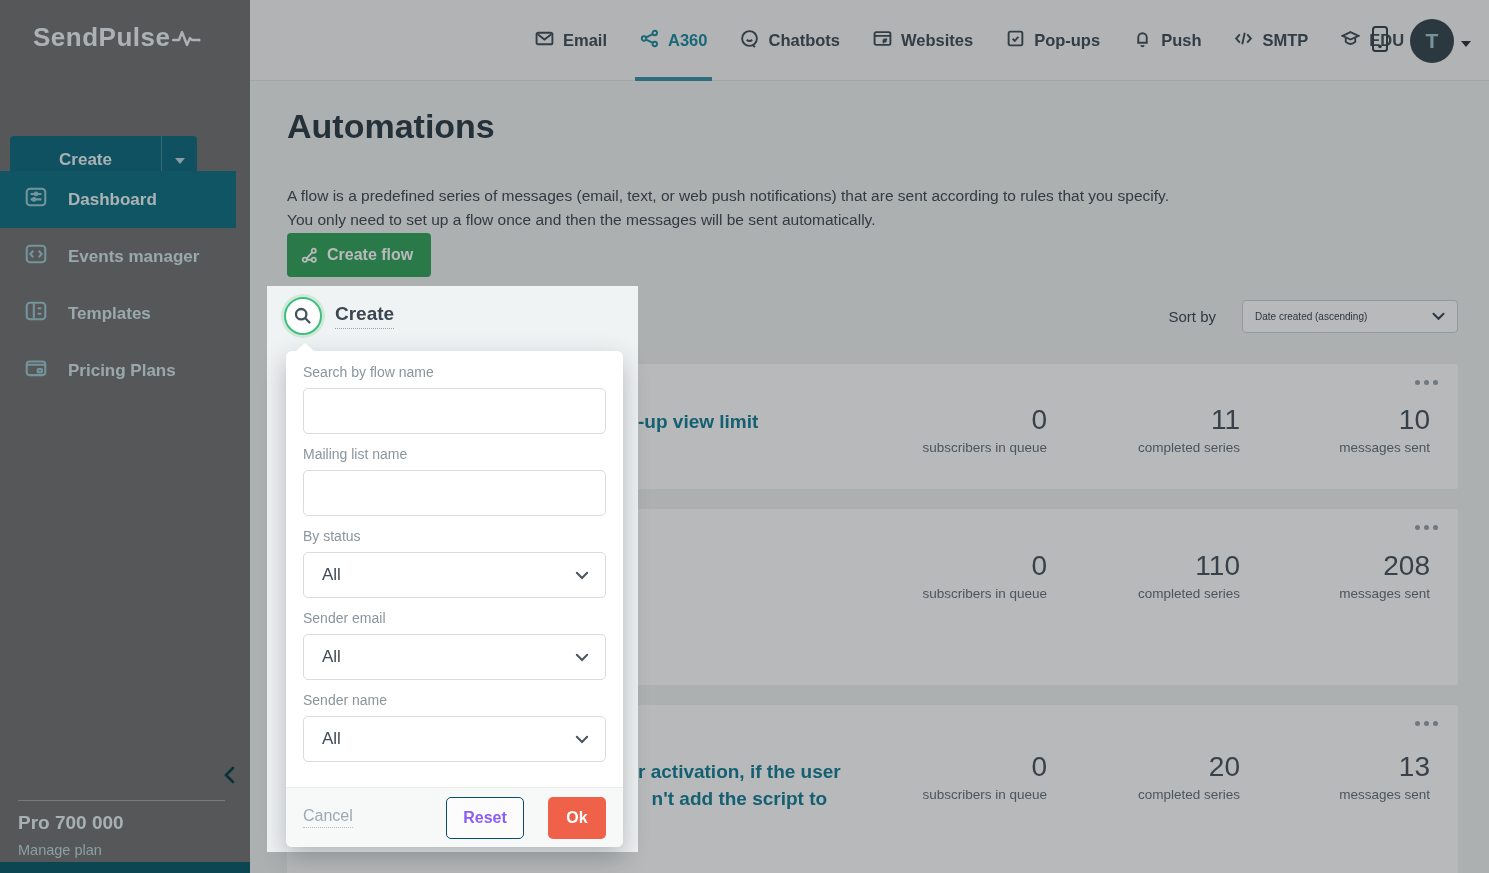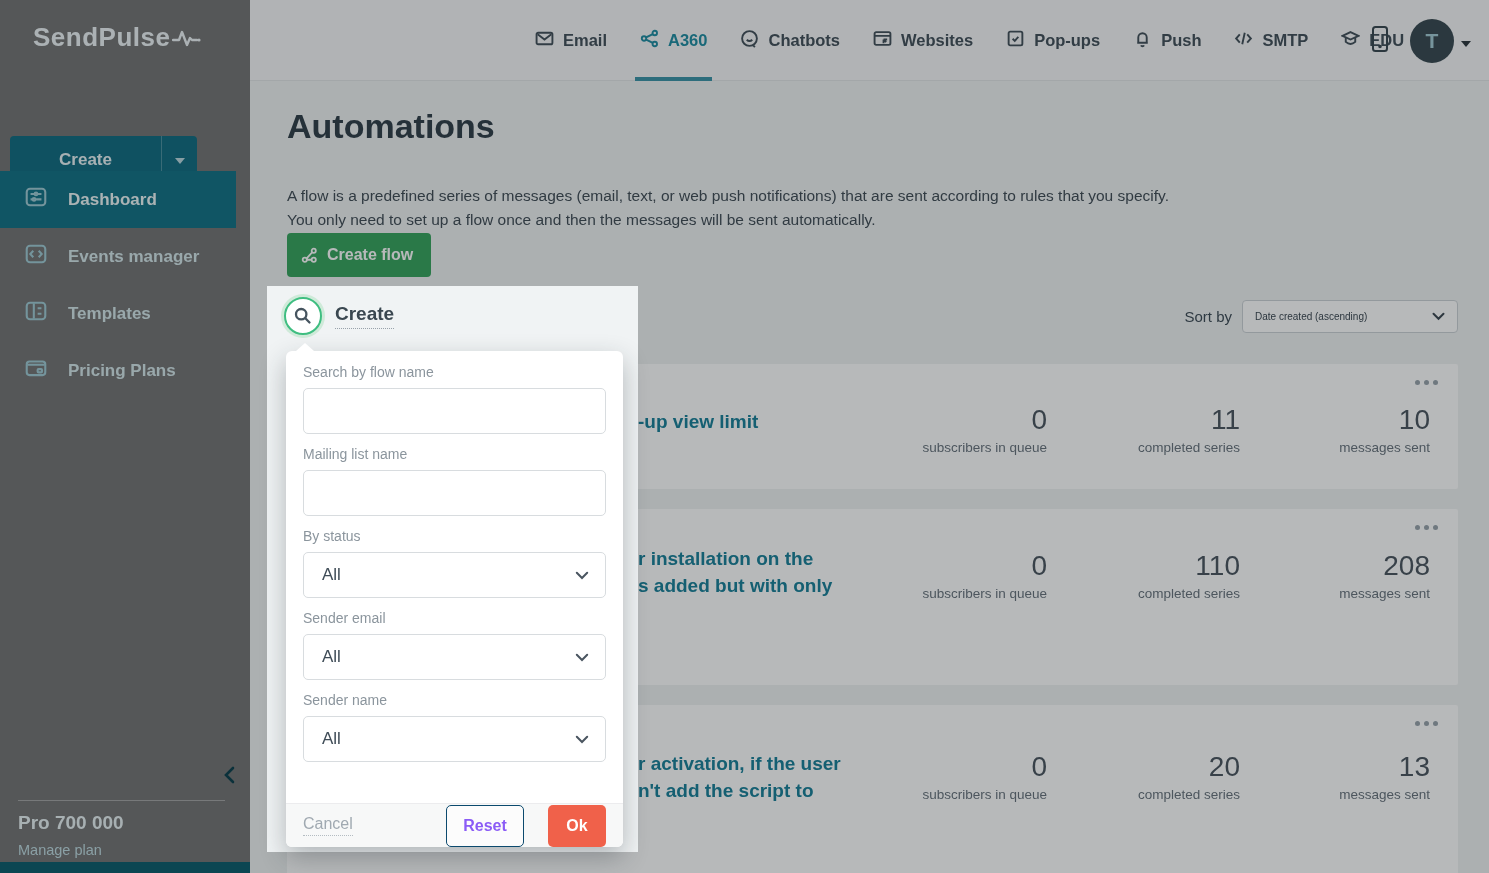--- a/index.html
+++ b/index.html
@@ -50,35 +50,35 @@
 
   
   .page-title { position:absolute; left:287px; top:107px; font-size:34px; font-weight:700; color:#2f3d47; z-index:1; }
   .page-desc { position:absolute; left:287px; top:184px; width:990px; font-size:15.5px; line-height:24px;
                color:#3f4b54; z-index:1; }
   .create-flow { position:absolute; left:287px; top:233px; height:44px; padding:0 18px 0 14px;
                background:#36a45c; border:none; border-radius:4px; color:#fff; font-size:16px; font-weight:700;
                display:flex; align-items:center; gap:9px; cursor:pointer; z-index:1;
                font-family:"Liberation Sans", sans-serif; }
 
-  .sort-row { position:absolute; top:300px; right:31px; display:flex; align-items:center; gap:10px; z-index:1; }
+  .sort-row { position:absolute; top:300px; right:31px; display:flex; align-items:center; gap:26px; z-index:1; }
   .sort-label { font-size:15px; color:#3c4a54; }
   .sort-select { width:216px; height:33px; background:#fff; border:1px solid #ccd2d6; border-radius:4px;
                display:flex; align-items:center; padding:0 12px; font-size:10px; color:#3a4650;
                justify-content:space-between; cursor:pointer; }
 
   .flow-card { position:absolute; left:287px; width:1171px; background:#ffffff; border-radius:2px; z-index:1; }
   .card-1 { top:364px; height:125px; }
   .card-2 { top:509px; height:176px; }
   .card-3 { top:705px; height:190px; }
   .dots { position:absolute; right:20px; top:16px; display:flex; gap:4px; cursor:pointer; }
   .dots i { width:5px; height:5px; border-radius:50%; background:#98a3ab; }
   .flow-title { position:absolute; left:351px; font-size:19px; line-height:27px; color:#177f98;
                 font-weight:700; cursor:pointer; }
-  .card-1 .flow-title { top:44px; } .card-2 .flow-title { top:36px; } .card-3 .flow-title { top:45px; }
+  .card-1 .flow-title { top:44px; } .card-2 .flow-title { top:36px; } .card-3 .flow-title { top:53px;text-align:center; }
   .stat { position:absolute; text-align:right; }
   .card-1 .stat { top:40px; } .card-2 .stat { top:41px; } .card-3 .stat { top:46px; }
   .stat .num { font-size:28px; color:#49545e; }
   .stat .cap { font-size:13.5px; color:#67727c; margin-top:4px; }
   .stat.c1 { right:411px; } .stat.c2 { right:218px; } .stat.c3 { right:28px; }
 
   
   .overlay { position:absolute; inset:0; background:rgba(16,24,28,.30); z-index:40; }
   .spotlight { position:absolute; left:267px; top:286px; width:371px; height:566px;
                background:#f0f3f4; z-index:50; }
@@ -92,21 +92,21 @@
   .popover .notch { position:absolute; left:10px; top:-8px; width:0; height:0;
              border-left:9px solid transparent; border-right:9px solid transparent; border-bottom:8px solid #fff; }
   .pop-body { padding:13px 17px 0 17px; }
   .f-label { font-size:14px; color:#8b959d; margin-bottom:8px; }
   .f-input { width:303px; height:46px; border:1px solid #d8dcdf; border-radius:5px; margin-bottom:12px;
              font-size:16px; color:#3f4c57; padding:0 14px; outline:none; background:#fff;
              font-family:"Liberation Sans", sans-serif; }
   .f-select { width:303px; height:46px; border:1px solid #d8dcdf; border-radius:5px; margin-bottom:12px;
              display:flex; align-items:center; justify-content:space-between; padding:0 16px 0 18px;
              font-size:17px; color:#3f4c57; cursor:pointer; background:#fff; }
-  .pop-footer { position:absolute; left:0; bottom:0; width:100%; height:44px; background:#f7f8f8;
+  .pop-footer { position:absolute; left:0; bottom:0; width:100%; height:60px; background:#f7f8f8;
              border-top:1px solid #ececee; border-radius:0 0 6px 6px; display:flex; align-items:center;
              padding:0 17px; }
   .cancel-link { font-size:16px; color:#a0a9b1; border-bottom:1px dotted #b4bcc2; padding-bottom:2px; cursor:pointer; }
   .pop-footer .spacer { flex:1; }
   .reset-btn { width:78px; height:42px; background:#fcfcfc; border:1px solid #0c4a6e; border-radius:5px;
              color:#8b5cf6; font-size:16px; font-weight:700; margin-right:24px; cursor:pointer;
              font-family:"Liberation Sans", sans-serif; }
   .ok-btn { width:58px; height:42px; background:#f0614a; border:none; border-radius:5px; color:#fff;
              font-size:16px; font-weight:700; cursor:pointer; font-family:"Liberation Sans", sans-serif; }
 </style>
@@ -294,24 +294,20 @@
       <div class="cap">messages sent</div>
     </div>
   </section>
 
   <section class="flow-card card-2">
     <div class="dots">
         <i></i>
         <i></i>
         <i></i>
       </div>
-    <div class="flow-title">
-      <span>r installation on the</span><br>
-      <span>s added but with only</span>
-    </div>
     <div class="stat c1">
       <div class="num">0</div>
       <div class="cap">subscribers in queue</div>
     </div>
     <div class="stat c2">
       <div class="num">110</div>
       <div class="cap">completed series</div>
     </div>
     <div class="stat c3">
       <div class="num">208</div>

